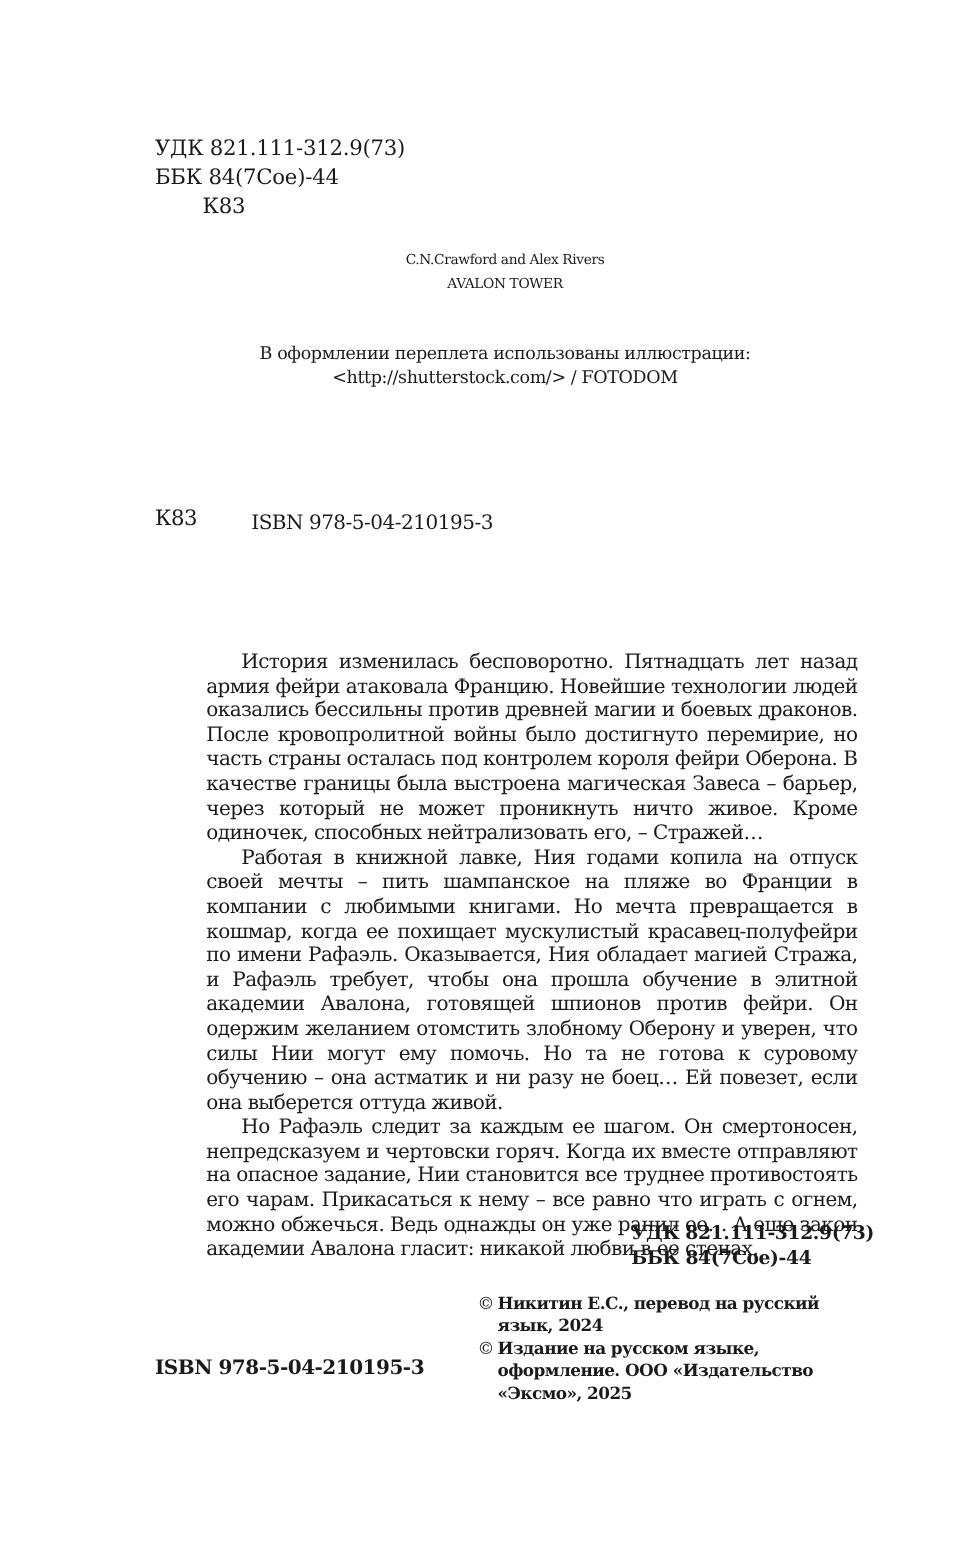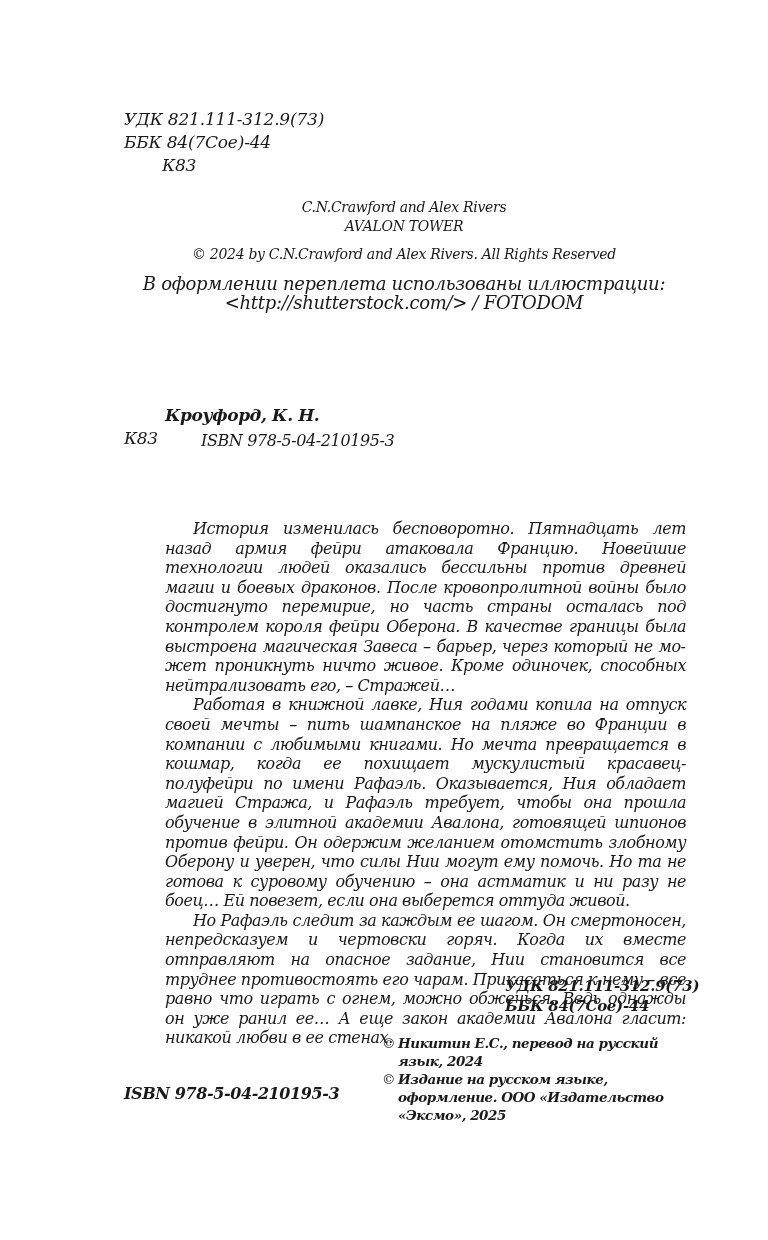--- a/index.html
+++ b/index.html
@@ -13,45 +13,44 @@
       position: relative;
       overflow: hidden;
       color: #1a1a1a;
       font-family: "DejaVu Serif", "Liberation Serif", serif;
     }
     .page {
       position: absolute;
       left: 0; top: 0;
       width: 768px;
       height: 1240px;
-      font-style: italic;
     }
     .udk-top {
       position: absolute;
       left: 124px;
       top: 108px;
       font-size: 17px;
       line-height: 23px;
       letter-spacing: -0.2px;
     }
     .udk-top .k83 {
       padding-left: 38px;
     }
     .center-block {
       position: absolute;
       left: 100px;
       width: 608px;
       text-align: center;
-      font-size: 14px;
+      font-size: 11px;
       line-height: 19px;
       letter-spacing: -0.3px;
     }
     .orig-author { top: 198px; }
     .orig-rights { top: 245px; }
-    .illus { top: 274px; font-size: 18px; line-height: 19px; }
+    .illus { top: 274px; font-size: 14px; line-height: 19px; }
 
     .biblio {
       position: absolute;
       left: 124px;
       top: 404px;
       width: 562px;
       font-size: 17px;
       line-height: 23px;
       letter-spacing: -0.4px;
     }
@@ -140,29 +139,27 @@
     <div>УДК 821.111-312.9(73)</div>
     <div>ББК 84(7Сое)-44</div>
     <div class="k83">К83</div>
   </div>
 
   <div class="center-block orig-author">
     <div>C.N.Crawford and Alex Rivers</div>
     <div>AVALON TOWER</div>
   </div>
 
-  <div class="center-block orig-rights">© 2024 by C.N.Crawford and Alex Rivers. All Rights Reserved</div>
 
   <div class="center-block illus" style="top:274px;">
     <div>В оформлении переплета  использованы иллюстрации:</div>
     <div>&lt;http://shutterstock.com/&gt; / FOTODOM</div>
   </div>
 
   <div class="biblio">
-    <div class="author-head">Кроуфорд, К. Н.</div>
     <div class="entry">
       <span class="code">К83</span>
     </div>
     <div class="isbn-line">ISBN 978-5-04-210195-3</div>
   </div>
 
   <div class="annotation">
     <p>История изменилась бесповоротно. Пятнадцать лет назад армия фейри атаковала Францию. Новейшие технологии людей оказались бессильны против древней магии и боевых драконов. После крово­пролитной войны было достигнуто перемирие, но часть страны осталась под контролем короля фейри Оберона. В качестве границы была выстроена магическая Завеса – барьер, через который не мо­жет проникнуть ничто живое. Кроме одиночек, способных нейтра­лизовать его, – Стражей…</p>
     <p>Работая в книжной лавке, Ния годами копила на отпуск своей мечты – пить шампанское на пляже во Франции в компании с люби­мыми книгами. Но мечта превращается в кошмар, когда ее похи­щает мускулистый красавец-полуфейри по имени Рафаэль. Оказы­вается, Ния обладает магией Стража, и Рафаэль требует, чтобы она прошла обучение в элитной академии Авалона, готовящей шпионов против фейри. Он одержим желанием отомстить злобному Оберону и уверен, что силы Нии могут ему помочь. Но та не готова к суро­вому обучению – она астматик и ни разу не боец… Ей повезет, если она выберется оттуда живой.</p>
     <p>Но Рафаэль следит за каждым ее шагом. Он смертоносен, не­предсказуем и чертовски горяч. Когда их вместе отправляют на опасное задание, Нии становится все труднее противостоять его чарам. Прикасаться к нему – все равно что играть с огнем, можно обжечься. Ведь однажды он уже ранил ее… А еще закон академии Авалона гласит: никакой любви в ее стенах.</p>

